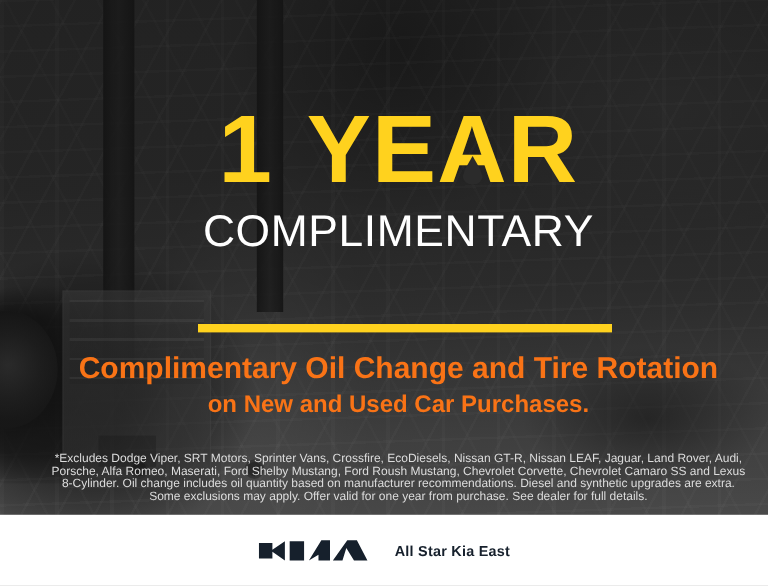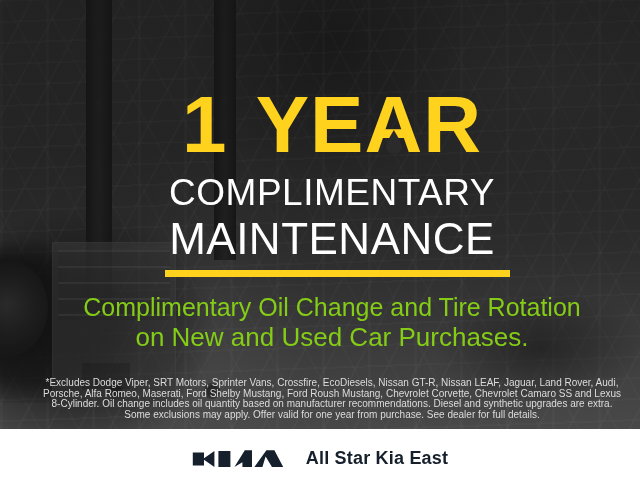--- a/index.html
+++ b/index.html
@@ -200,26 +200,26 @@
     left: 141px;
     top: 270px;
     width: 345px;
     height: 7px;
     background: #FFD21E;
   }
 
   .offer-line {
     position: absolute;
     left: 0; right: 0;
-    color: #84cc16;
-    font-weight: normal;
+    color: #f97316;
+    font-weight: bold;
     white-space: nowrap;
   }
   .offer-line.l1 { top: 292px; font-size: 25px; line-height: 30px; }
-  .offer-line.l2 { top: 322px; font-size: 26px; line-height: 30px; }
+  .offer-line.l2 { top: 322px; font-size: 20px; line-height: 30px; }
 
   .disclaimer {
     position: absolute;
     left: 14px;
     right: 14px;
     top: 378px;
     color: #dcdcdc;
     font-size: 10px;
     line-height: 10.5px;
     text-align: center;
@@ -235,21 +235,21 @@
     height: 59px;
     background: #ffffff;
     display: flex;
     align-items: center;
     justify-content: center;
     gap: 22px;
   }
   .kia-logo { display: block; }
   .dealer-name {
     color: #16202c;
-    font-size: 18px;
+    font-size: 12px;
     font-weight: bold;
     letter-spacing: 0.2px;
     white-space: nowrap;
   }
 </style>
 </head>
 <body>
 
 <div id="ad-banner">
 
@@ -267,21 +267,20 @@
     </div>
     <div class="tint"></div>
 
     <div class="type-stack">
 
       <div class="headline-year">
         <span class="num">1</span><span>&nbsp;</span><span>YE</span><span class="drop-a"><span>A</span><span class="drop"></span></span><span>R</span>
       </div>
 
       <div class="headline-sub1">COMPLIMENTARY</div>
-      <div class="headline-sub2">MAINTENANCE</div>
 
       <div class="divider"></div>
 
       <div class="offer-line l1">Complimentary Oil Change and Tire Rotation</div>
       <div class="offer-line l2">on New and Used Car Purchases.</div>
 
       <div class="disclaimer">*Excludes Dodge Viper, SRT Motors, Sprinter Vans, Crossfire, EcoDiesels, Nissan GT-R, Nissan LEAF, Jaguar, Land Rover, Audi, Porsche, Alfa Romeo, Maserati, Ford Shelby Mustang, Ford Roush Mustang, Chevrolet Corvette, Chevrolet Camaro SS and Lexus 8-Cylinder. Oil change includes oil quantity based on manufacturer recommendations. Diesel and synthetic upgrades are extra. Some exclusions may apply. Offer valid for one year from purchase. See dealer for full details.</div>
     </div>
   </div>
 

